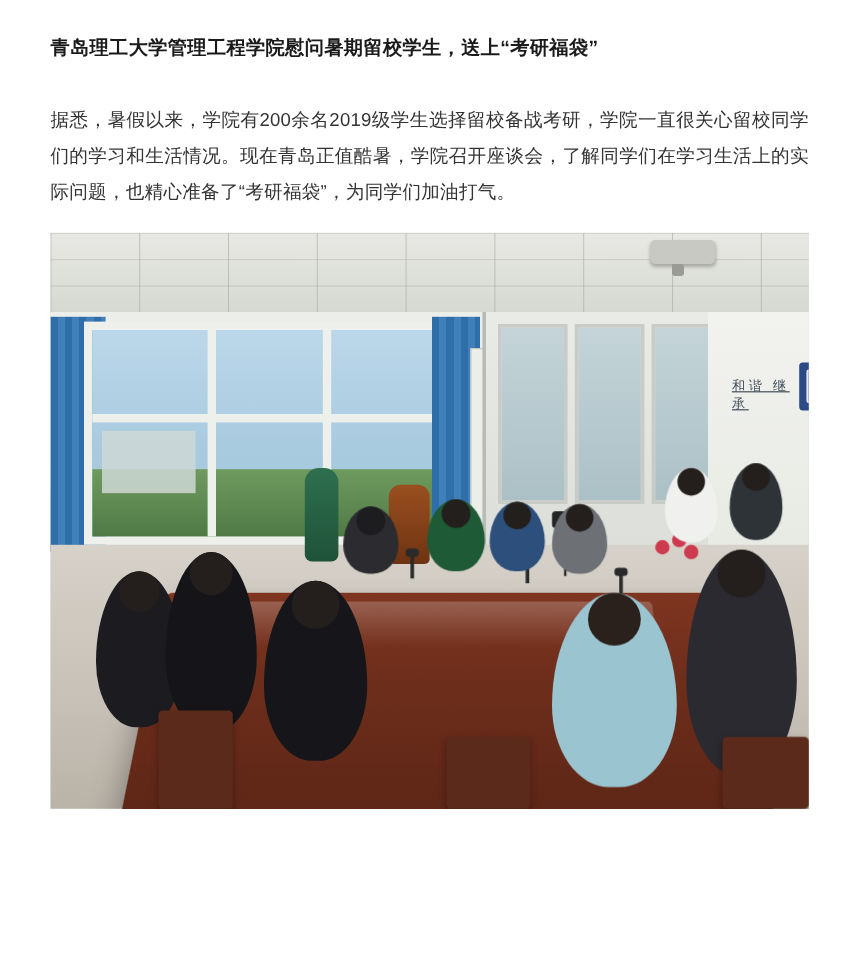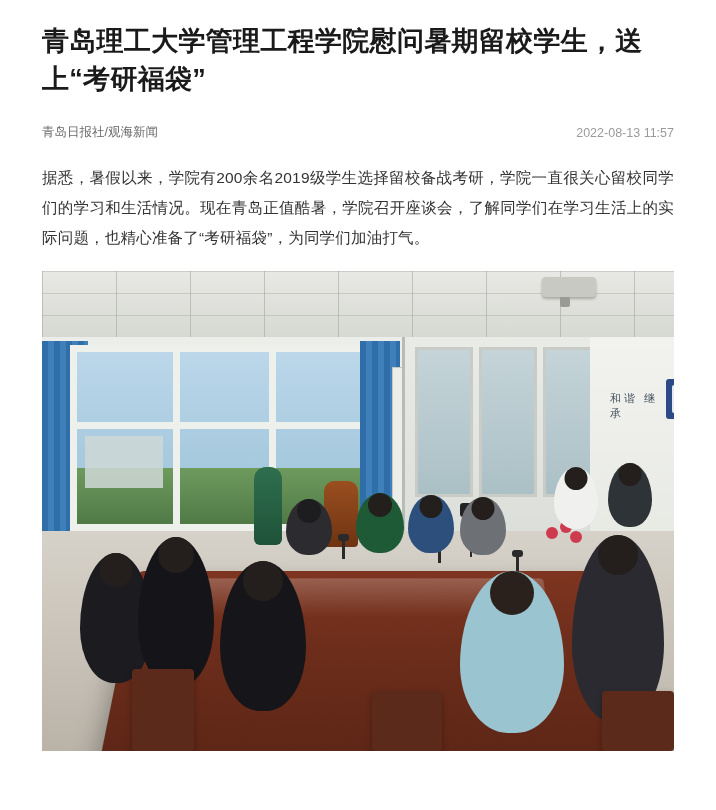--- a/index.html
+++ b/index.html
@@ -12,21 +12,21 @@
     height: 810px;
     overflow: hidden;
     font-family: "Liberation Sans", sans-serif;
     color: #222222;
   }
   .article {
     padding: 22px 42px 0 42px;
     box-sizing: border-box;
   }
   .headline {
-    font-size: 27px;
+    font-size: 16px;
     line-height: 38px;
     font-weight: bold;
     color: #1a1a1a;
     margin: 0 0 26px 0;
     letter-spacing: 0.3px;
   }
   .meta-row {
     display: flex;
     align-items: center;
     justify-content: space-between;
@@ -118,21 +118,21 @@
     background: linear-gradient(180deg, rgba(190,208,214,0.85), rgba(158,184,192,0.8));
     border: 3px solid #c9ccc6;
     box-sizing: border-box;
   }
   .wall-right {
     position: absolute; left: 548px; top: 66px; width: 84px; height: 210px;
     background: linear-gradient(180deg,#f2f3ef 0%,#e7e9e3 100%);
   }
   .wall-sign {
     position: absolute; left: 568px; top: 120px; width: 56px; height: 16px;
-    font-size: 11px; color: #43505c; letter-spacing: 3px;
+    font-size: 11px; color: #43505c; letter-spacing: 3px; text-decoration: underline;
   }
   .emblem {
     position: absolute; left: 624px; top: 108px; width: 34px; height: 40px;
     background: #2b4a86; border-radius: 3px;
   }
   .emblem:after {
     content: ""; position: absolute; inset: 6px; border: 2px solid #e6e9f2; border-radius: 2px;
   }
   .ac-unit {
     position: absolute; left: 350px; top: 96px; width: 46px; height: 150px;
@@ -198,24 +198,20 @@
   .tripod .cam { position: absolute; left: 0; top: 0; width: 22px; height: 14px; background: #232323; border-radius: 3px;}
   .tripod .leg { position: absolute; top: 14px; left: 10px; width: 2px; height: 40px; background: #2b2b2b;}
 </style>
 </head>
 <body>
 
 <div class="article">
 
   <h1 class="headline">青岛理工大学管理工程学院慰问暑期留校学生，送上“考研福袋”</h1>
 
-  <div class="meta-row">
-    <span class="meta-source">青岛日报社/观海新闻</span>
-    <span class="meta-time">2022-08-13 11:57</span>
-  </div>
 
   <p class="body-text">据悉，暑假以来，学院有200余名2019级学生选择留校备战考研，学院一直很关心留校同学们的学习和生活情况。现在青岛正值酷暑，学院召开座谈会，了解同学们在学习生活上的实际问题，也精心准备了“考研福袋”，为同学们加油打气。</p>
 
   <div class="figure">
     <div class="scene">
 
       <div class="ceiling"></div>
       <div class="ceiling-grid"></div>
       <div class="projector"></div>
 

